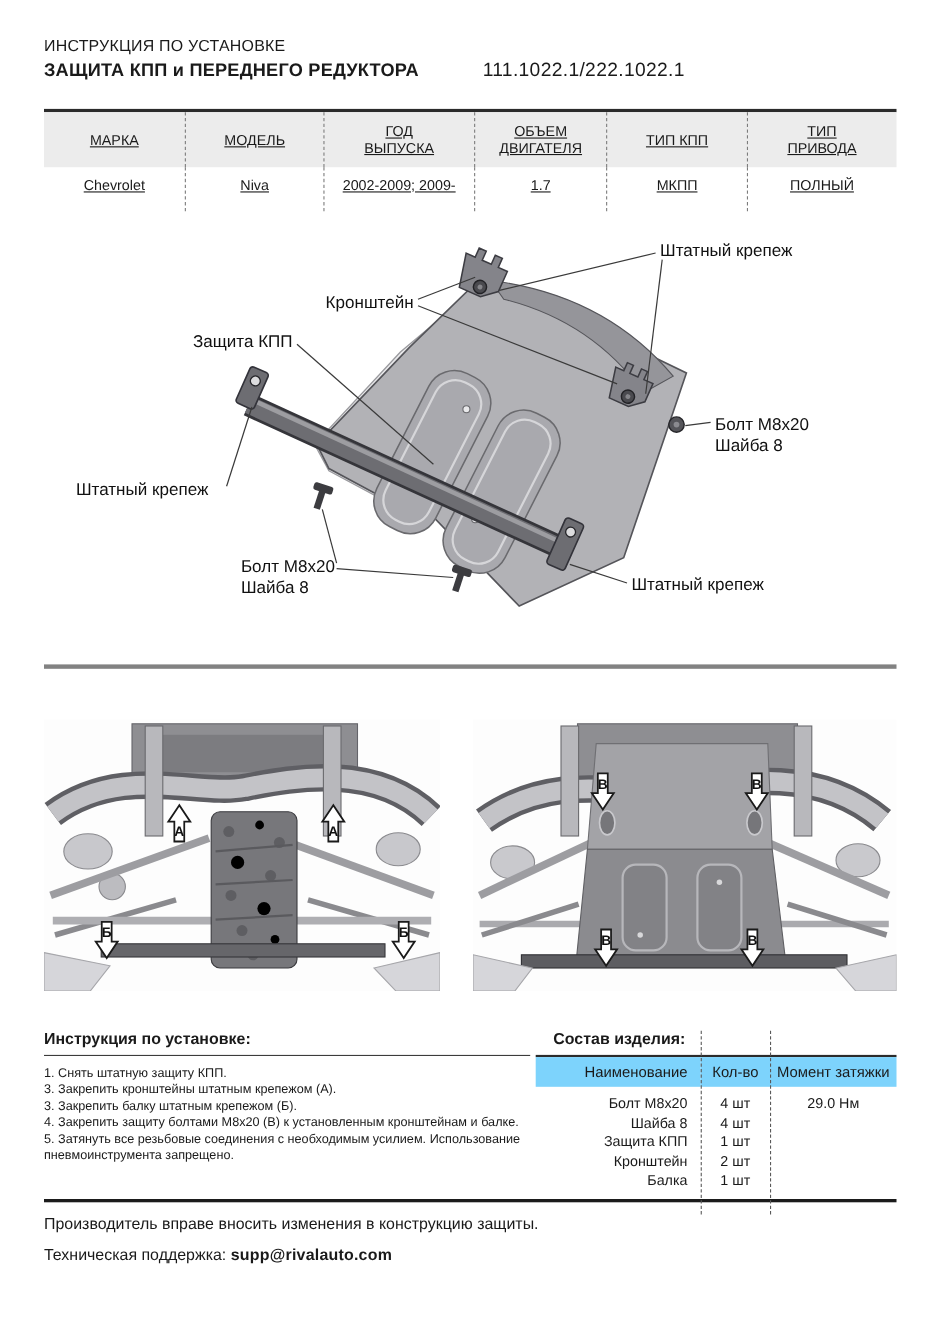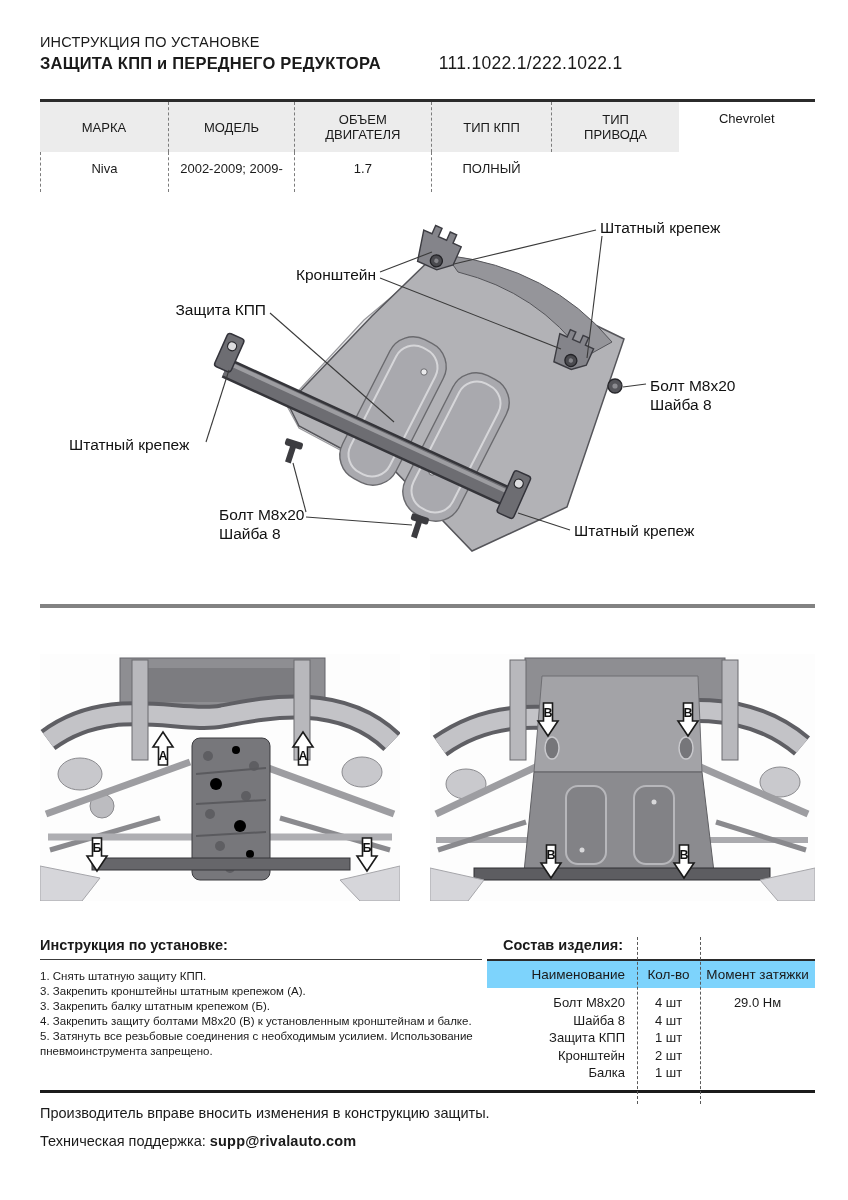--- a/index.html
+++ b/index.html
@@ -8,21 +8,21 @@
   .page { width:848px; height:1200px; background:#fff; padding:34px 33px 0 40px; position:relative; overflow:hidden; }
 
   
   .doc-type { font-size:14.5px; letter-spacing:.2px; }
   .title-row { display:flex; align-items:baseline; margin-top:3px; }
   .product-title { font-size:16.5px; font-weight:bold; letter-spacing:.2px; }
   .part-number { font-size:17.5px; font-weight:normal; margin-left:58px; letter-spacing:.3px; }
 
   
   .vtable { margin-top:25px; border-top:3px solid #2b2b2b; display:grid;
-            grid-template-columns:16.5% 16.3% 17.6% 15.6% 16.4% 17.6%; }
+            grid-template-columns:16.5% 16.3% 17.6% 15.6% 16.4% 17.6%;text-decoration:underline; }
   .vtable .hcell { background:#ececec; min-height:50px; display:flex; align-items:center; justify-content:center;
                    font-size:13px; text-align:center; white-space:pre-line; line-height:15px; }
   .vtable .dcell { min-height:40px; display:flex; align-items:flex-start; justify-content:center;
                    padding-top:9px; font-size:13px; }
   .vtable .sep { border-left:1px dashed #7c7c7c; }
 
   
   .diagram { position:relative; height:398px; margin-top:8px; }
   .diagram svg { position:absolute; left:0; top:0; }
   .dia-label { font-size:15.5px; fill:#111; }
@@ -70,29 +70,32 @@
     <div class="doc-type">ИНСТРУКЦИЯ ПО УСТАНОВКЕ</div>
     <div class="title-row">
       <span class="product-title">ЗАЩИТА КПП и ПЕРЕДНЕГО РЕДУКТОРА</span>
       <span class="part-number">111.1022.1/222.1022.1</span>
     </div>
   </div>
 
   <div class="vtable">
     <div class="hcell">МАРКА</div>
     <div class="hcell sep">МОДЕЛЬ</div>
+    <div class="hcell sep">ГОД
+ВЫПУСКА</div>
     <div class="hcell sep">ОБЪЕМ
 ДВИГАТЕЛЯ</div>
     <div class="hcell sep">ТИП КПП</div>
     <div class="hcell sep">ТИП
 ПРИВОДА</div>
     <div class="dcell">Chevrolet</div>
     <div class="dcell sep">Niva</div>
     <div class="dcell sep">2002-2009; 2009-</div>
     <div class="dcell sep">1.7</div>
+    <div class="dcell sep">МКПП</div>
     <div class="dcell sep">ПОЛНЫЙ</div>
   </div>
 
   <div class="diagram">
     <svg width="775" height="398" viewBox="0 0 775 398">
 
       <polygon points="398,58 324,120 246,204 259,228 302,251 352,268 368,170" fill="#eaeaec" stroke="#9a9a9e" stroke-width="1.2"></polygon>
 
       <polygon points="400,50 584,139 527,307 432,351 352,268 302,249 259,226 248,204 332,116" fill="#b2b2b6" stroke="#55555a" stroke-width="1.5"></polygon>
 

